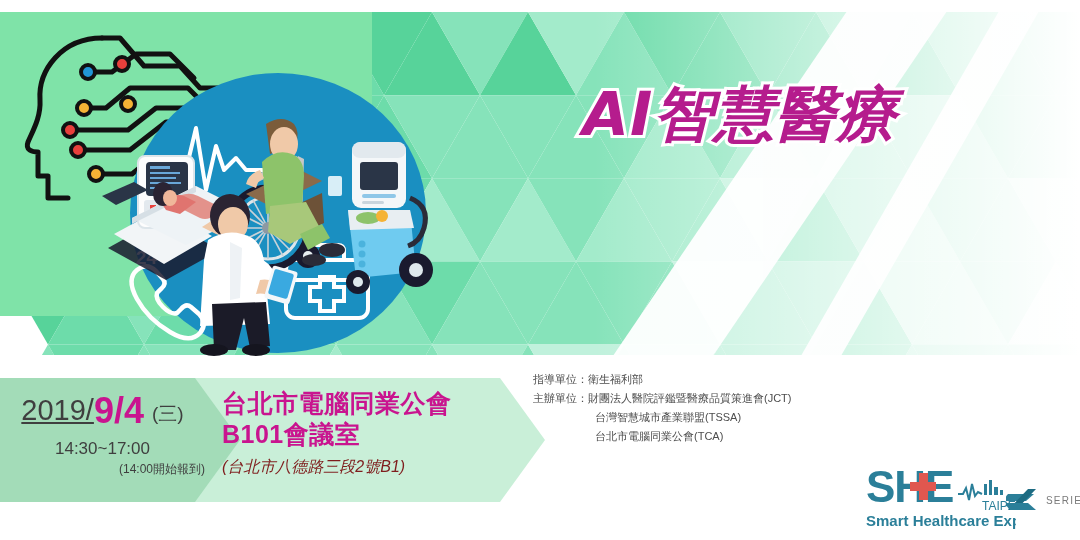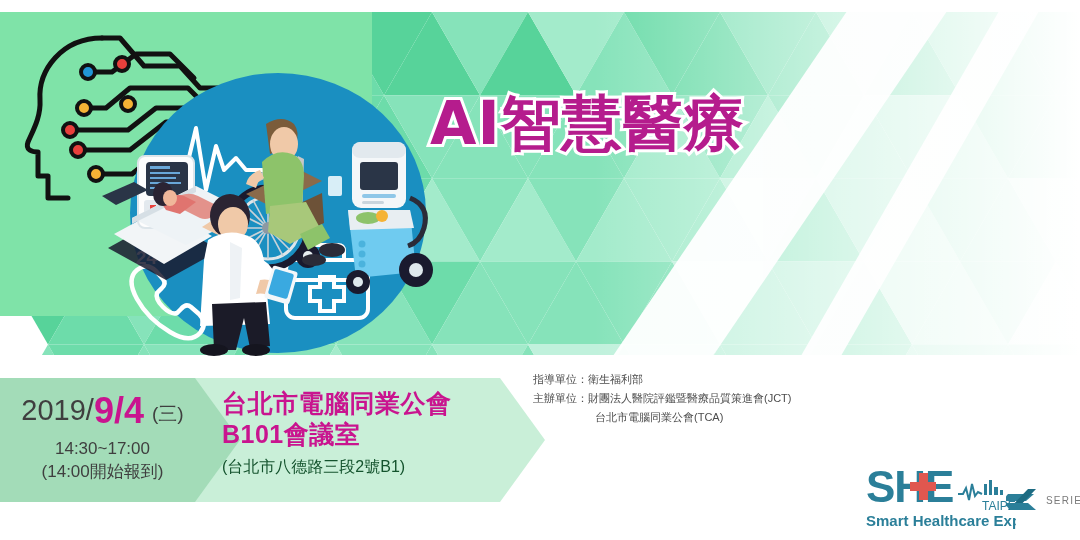--- a/index.html
+++ b/index.html
@@ -28,21 +28,23 @@
     position:absolute;left:10px;top:14px;width:220px;height:200px;
   }
 
   
   #illus{
     position:absolute;left:100px;top:58px;width:340px;height:300px;
   }
 
   
   #titleWrap{
-    position:absolute;left:430px;top:93px;width:620px;height:210px;
+    position:absolute;left:430px;top:84px;width:620px;height:210px;
+    text-align:center;
+    font-style:italic;
   }
   .ttl{
     font-family:"DejaVu Sans","Liberation Sans",sans-serif;
     font-weight:bold;
     color:#b51c8d;
     font-size:62px;
     line-height:1.0;
     letter-spacing:1px;
     -webkit-text-stroke:6px #ffffff;
     paint-order:stroke fill;
@@ -58,35 +60,35 @@
     position:absolute;left:0;top:378px;width:1080px;height:124px;
   }
 
   #dateBlock{
     position:absolute;left:0px;top:392px;width:205px;
     text-align:center;color:#3f3f3f;
   }
   #dateLine1{
     font-size:29px;line-height:1.05;white-space:nowrap;
   }
-  #dateLine1 .yr{color:#3f3f3f;}
+  #dateLine1 .yr{color:#3f3f3f;text-decoration:underline;}
   #dateLine1 .md{color:#c9148f;font-weight:bold;font-size:36px;vertical-align:-3px;}
   #dateLine1 .dow{font-size:19px;color:#3f3f3f;}
   #dateLine2{font-size:17px;margin-top:8px;line-height:1.35;}
-  #dateLine3{font-size:17px;line-height:1.35;}
+  #dateLine3{font-size:12px;line-height:1.35;text-align:right;}
 
   #venueBlock{
     position:absolute;left:222px;top:388px;width:300px;
   }
   .venue-main{
     color:#c9148f;font-weight:bold;font-size:25px;line-height:1.25;
     letter-spacing:0.5px;
   }
   .venue-sub{
-    color:#14532d;font-size:16px;margin-top:6px;
+    color:#7f1d1d;font-size:16px;margin-top:6px;font-style:italic;
   }
 
   
   #orgBlock{
     position:absolute;left:533px;top:370px;width:470px;
     color:#4d4d4d;font-size:11px;line-height:1.73;
   }
   .org-indent{padding-left:62px;}
 
   
@@ -446,20 +448,21 @@
 
   <div id="venueBlock">
     <div class="venue-main lbl">台北市電腦同業公會</div>
     <div class="venue-main lbl">B101會議室</div>
     <div class="venue-sub lbl">(台北市八德路三段2號B1)</div>
   </div>
 
   <div id="orgBlock">
     <div>指導單位：衛生福利部</div>
     <div>主辦單位：財團法人醫院評鑑暨醫療品質策進會(JCT)</div>
+    <div class="org-indent">台灣智慧城市產業聯盟(TSSA)</div>
     <div class="org-indent">台北市電腦同業公會(TCA)</div>
   </div>
 
   <div id="logoWrap">
     <svg id="sheLogo" width="150" height="72" viewBox="0 0 150 72" xmlns="http://www.w3.org/2000/svg">
       <text x="0" y="38" font-family="Liberation Sans, sans-serif" font-size="44" font-weight="bold" fill="#2b7f99" letter-spacing="-1">SHE</text>
       <g>
         <rect x="44" y="18" width="26" height="9" fill="#e0574f"></rect>
         <rect x="53" y="9" width="9" height="27" fill="#e0574f"></rect>
       </g>

